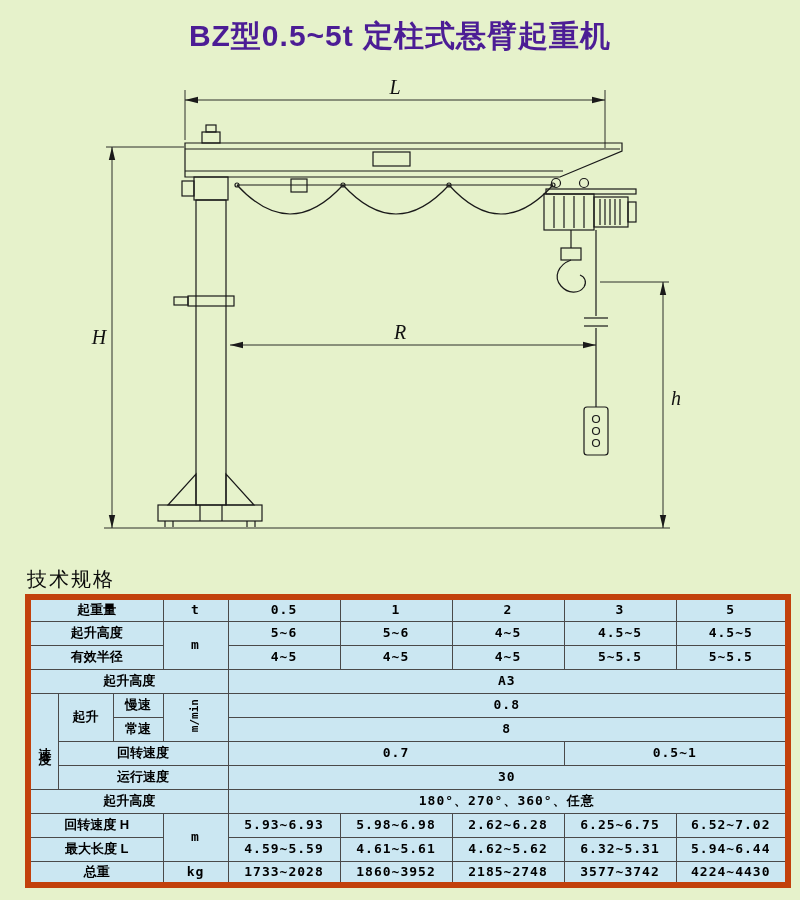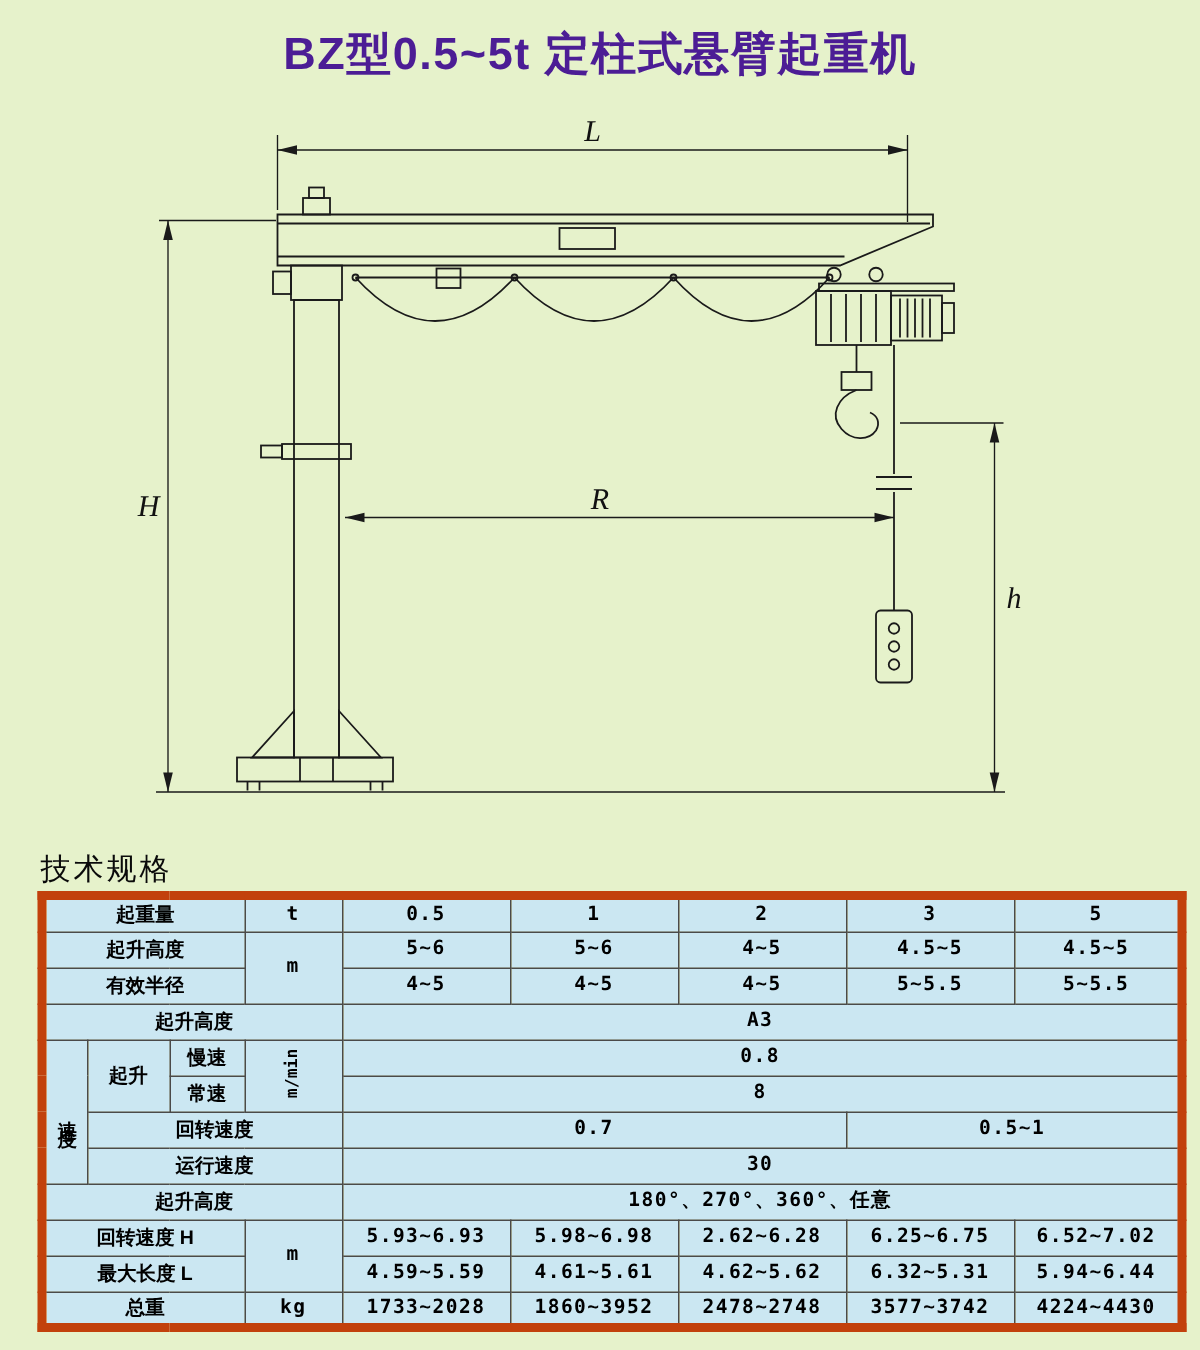--- a/index.html
+++ b/index.html
@@ -240,20 +240,20 @@
         <td class="num">4.61~5.61</td>
         <td class="num">4.62~5.62</td>
         <td class="num">6.32~5.31</td>
         <td class="num">5.94~6.44</td>
       </tr>
       <tr>
         <td colspan="3">总重</td>
         <td class="num">kg</td>
         <td class="num">1733~2028</td>
         <td class="num">1860~3952</td>
-        <td class="num">2478~2748</td>
+        <td class="num">2185~2748</td>
         <td class="num">3577~3742</td>
         <td class="num">4224~4430</td>
       </tr>
     </tbody>
   </table>
 
 </div>
 
 </body></html>

